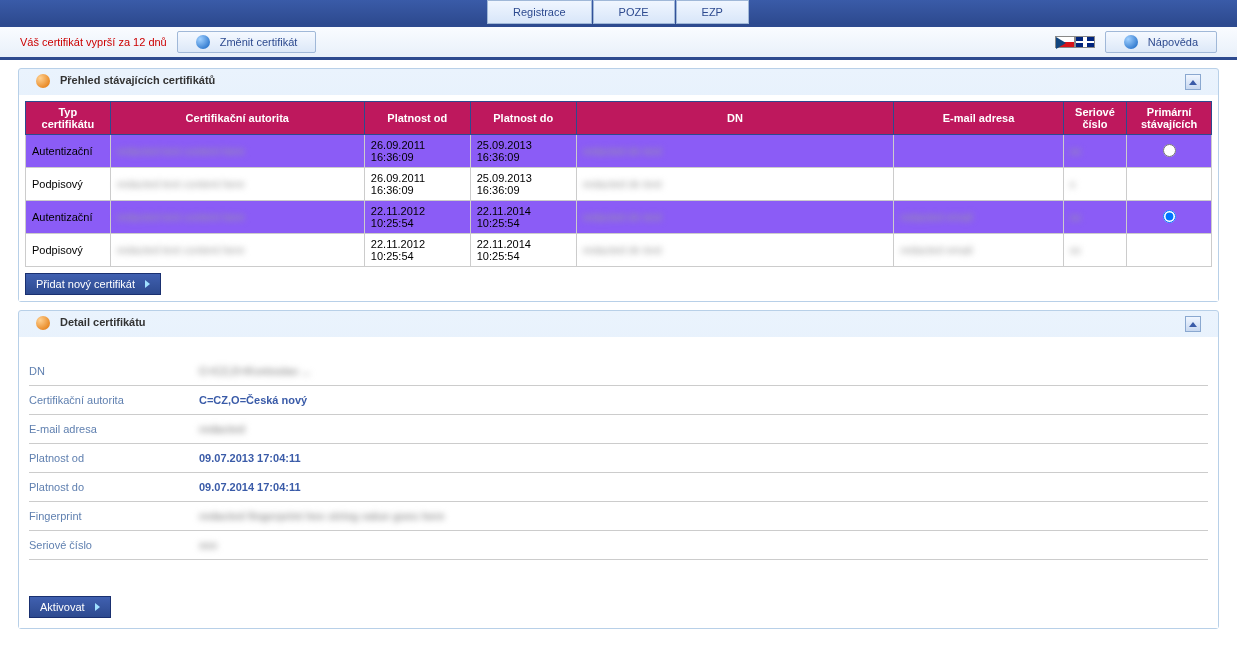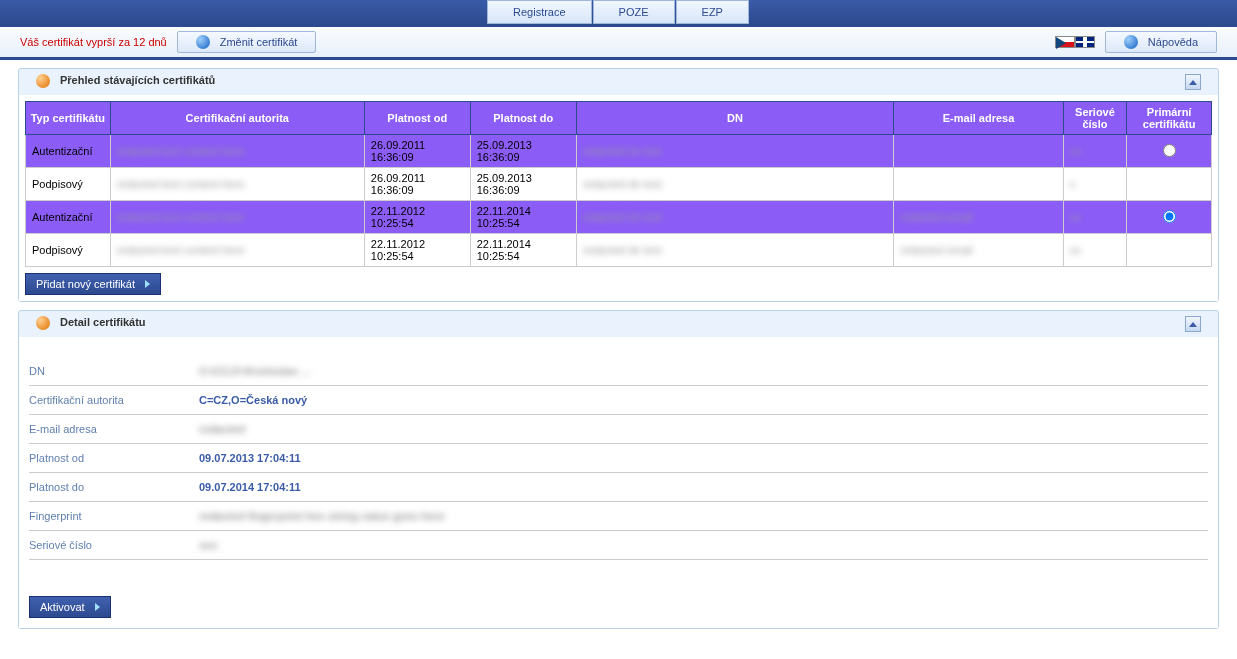--- a/index.html
+++ b/index.html
@@ -20,21 +20,21 @@
 .help-btn .icon-ball { background: radial-gradient(circle at 30% 30%, #a0d0ff, #1060c0); }
 .content { padding: 8px 18px; }
 .panel { border: 1px solid #b8d0e8; border-radius: 3px; background: linear-gradient(#eaf3fd, #d8e8f8); margin-bottom: 8px; }
 .panel-header { display: flex; align-items: flex-start; padding: 5px 17px; font-weight: bold; color: #333; }
 .panel-header .icon-ball { width: 14px; height: 14px; border-radius: 50%; background: radial-gradient(circle at 30% 30%, #ffd090, #e07000); margin-right: 10px; }
 .panel-header .spacer { flex: 1; }
 .collapse-btn { width: 16px; height: 16px; background: linear-gradient(#f0f6ff, #c8d8f0); border: 1px solid #8aa8d0; display: flex; align-items: center; justify-content: center; cursor: pointer; }
 .collapse-btn::after { content: ''; border-left: 4px solid transparent; border-right: 4px solid transparent; border-bottom: 5px solid #3a5ba8; }
 .panel-body { background: #fff; padding: 6px; }
 table.cert-table { width: 100%; border-collapse: collapse; border: 1px solid #666; }
-table.cert-table th { background: #8b5cf6; color: #fff; padding: 4px 0; font-weight: bold; font-size: 11px; border: 1px solid #2d4a8f; text-align: center; }
+table.cert-table th { background: #be185d; color: #fff; padding: 4px 6px; font-weight: bold; font-size: 11px; border: 1px solid #2d4a8f; text-align: center; }
 table.cert-table td { border: 1px solid #ccc; padding: 4px 6px; font-size: 11px; vertical-align: middle; }
 table.cert-table tr.odd td { background: #8b5cf6; }
 table.cert-table tr.even td { background: #fff; }
 .blurred { filter: blur(3px); color: #999; }
 .primary-btn { background: linear-gradient(#4060b0, #2d4a8f); color: #fff; border: 1px solid #1a3070; padding: 4px 10px; font-size: 11px; cursor: pointer; display: inline-flex; align-items: center; margin-top: 6px; }
 .primary-btn::after { content: ''; width: 0; height: 0; border-top: 4px solid transparent; border-bottom: 4px solid transparent; border-left: 5px solid #a0e0ff; margin-left: 10px; }
 .detail-body { background: #fff; padding: 20px 10px 10px 10px; }
 .detail-row { display: flex; border-bottom: 1px solid #ccc; padding: 8px 0; align-items: center; }
 .detail-label { width: 170px; color: #6080b0; font-size: 11px; }
 .detail-value { color: #3a5ba8; font-weight: bold; font-size: 11px; }
@@ -87,21 +87,21 @@
       <table class="cert-table">
         <thead>
           <tr>
             <th class="col-type">Typ certifikátu</th>
             <th class="col-ca">Certifikační autorita</th>
             <th class="col-from">Platnost od</th>
             <th class="col-to">Platnost do</th>
             <th class="col-dn">DN</th>
             <th class="col-email">E-mail adresa</th>
             <th class="col-serial">Seriové číslo</th>
-            <th class="col-primary">Primární certifikátu</th>
+            <th class="col-primary">Primární stávajících</th>
           </tr>
         </thead>
         <tbody>
           <tr class="odd">
             <td>Autentizační</td>
             <td><span class="blurred">redacted text content here</span></td>
             <td>26.09.2011 16:36:09</td>
             <td>25.09.2013 16:36:09</td>
             <td><span class="blurred">redacted dn text</span></td>
             <td></td>

